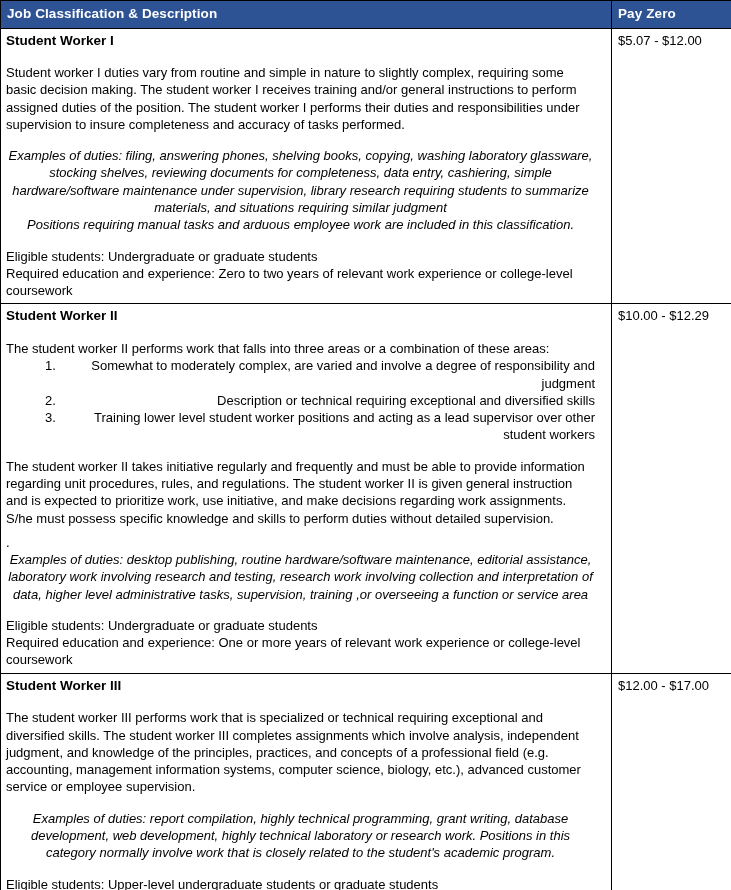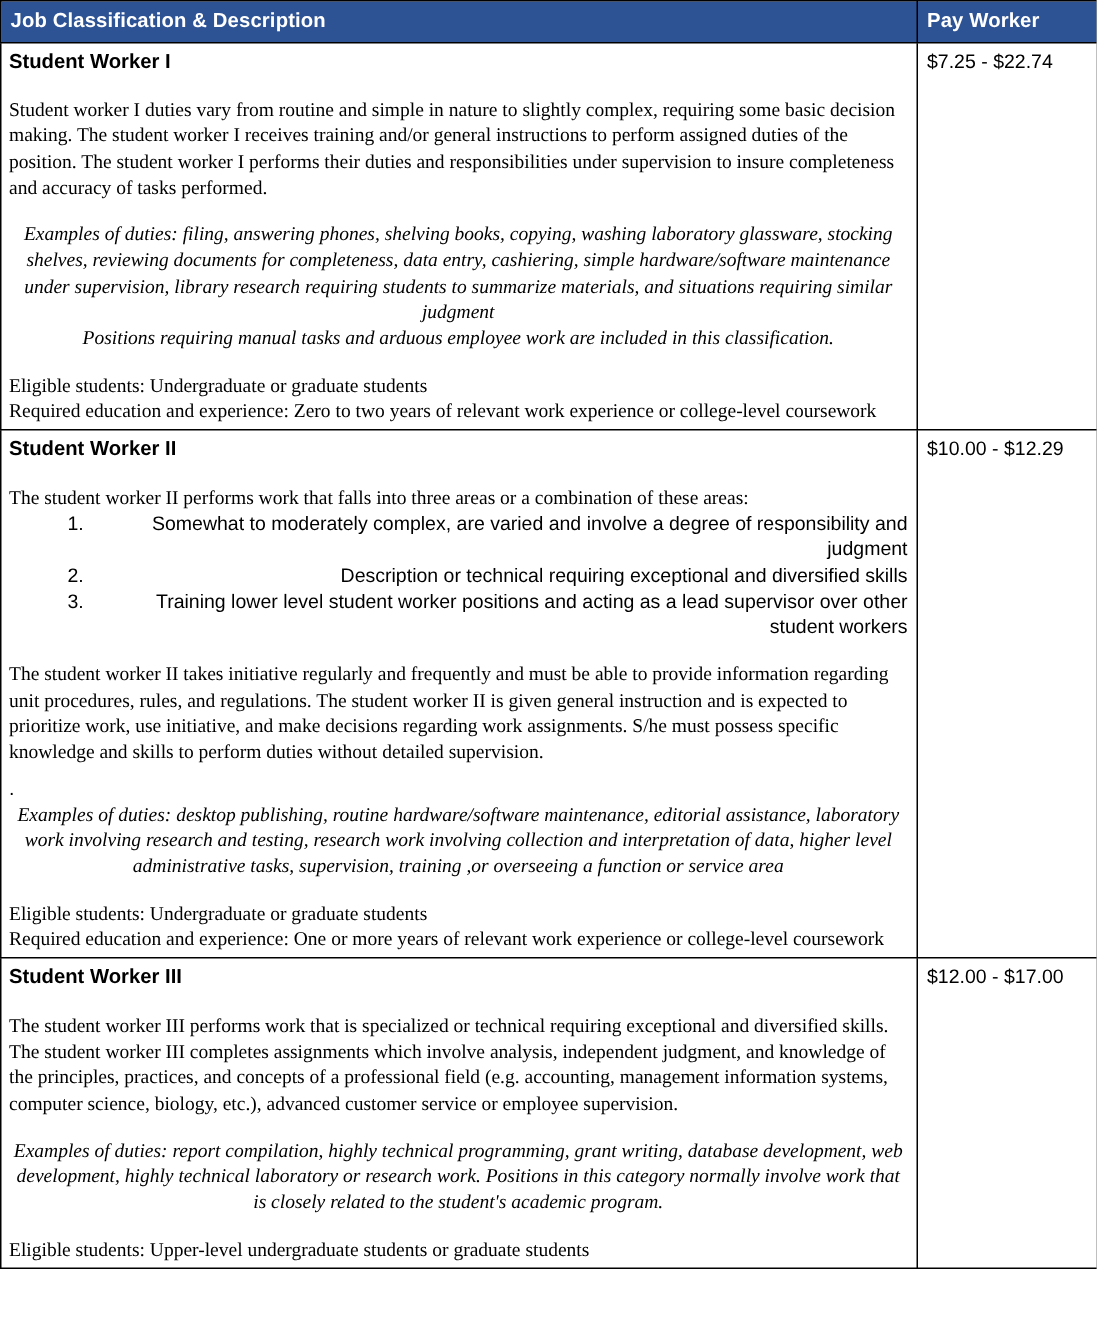--- a/index.html
+++ b/index.html
@@ -40,38 +40,37 @@
     border: 1px solid #000;
     line-height: 1.15;
     vertical-align: top;
     letter-spacing: 0.1px;
   }
   tbody td {
     border: 1px solid #000;
     vertical-align: top;
     font-size: 13px;
     line-height: 1.33;
-    padding: 3px 6px 4px 5px;
+    padding: 3px 16px 4px 5px;
     box-sizing: border-box;
   }
   tbody td.pay {
     padding-left: 6px;
     white-space: nowrap;
   }
   .job-title {
     font-weight: bold;
     font-size: 13.5px;
     margin: 0 0 1px 0;
     line-height: 1.3;
   }
   .para {
     margin: 0;
     padding: 0;
     line-height: 1.33;
-    font-family: Liberation Serif, serif;
   }
   .para.italic { font-style: italic; text-align: center; }
   .spacer { height: 14px; line-height: 14px; font-size: 13px; }
   .spacer-small { height: 7px; line-height: 7px; font-size: 13px; }
   ol.numlist {
     margin: 0 0 0 0;
     padding-left: 57px;
     list-style-position: outside;
   }
   ol.numlist li {
@@ -93,38 +92,38 @@
 
 <div class="page">
   <table class="jobtable">
     <colgroup>
       <col class="c-desc">
       <col class="c-pay">
     </colgroup>
     <thead>
       <tr>
         <th>Job Classification &amp; Description</th>
-        <th>Pay Worker</th>
+        <th>Pay Zero</th>
       </tr>
     </thead>
     <tbody>
 
       <tr>
         <td>
           <div class="job-title">Student Worker I</div>
           <div class="spacer"></div>
           <p class="para">Student worker I duties vary from routine and simple in nature to slightly complex, requiring some basic decision making.  The student worker I receives training and/or general instructions to perform assigned duties of the position.  The student worker I performs their duties and responsibilities under supervision to insure completeness and accuracy of tasks performed.</p>
           <div class="spacer"></div>
           <p class="para italic">Examples of duties:  filing, answering phones, shelving books, copying, washing laboratory glassware, stocking shelves, reviewing documents for completeness, data entry, cashiering, simple hardware/software maintenance under supervision, library research requiring students to summarize materials, and situations requiring similar judgment</p>
           <p class="para italic">Positions requiring manual tasks and arduous employee work are included in this classification.</p>
           <div class="spacer"></div>
           <p class="para">Eligible students: Undergraduate or graduate students</p>
           <p class="para">Required education and experience: Zero to two years of relevant work experience or college-level coursework</p>
         </td>
-        <td class="pay">$7.25 - $22.74</td>
+        <td class="pay">$5.07 - $12.00</td>
       </tr>
 
       <tr>
         <td>
           <div class="job-title">Student Worker II</div>
           <div class="spacer"></div>
           <p class="para">The student worker II performs work that falls into three areas or a combination of these areas:</p>
           <ol class="numlist">
             <li>Somewhat to moderately complex, are varied and involve a degree of responsibility and judgment</li>
             <li>Description or technical requiring exceptional and diversified skills</li>

